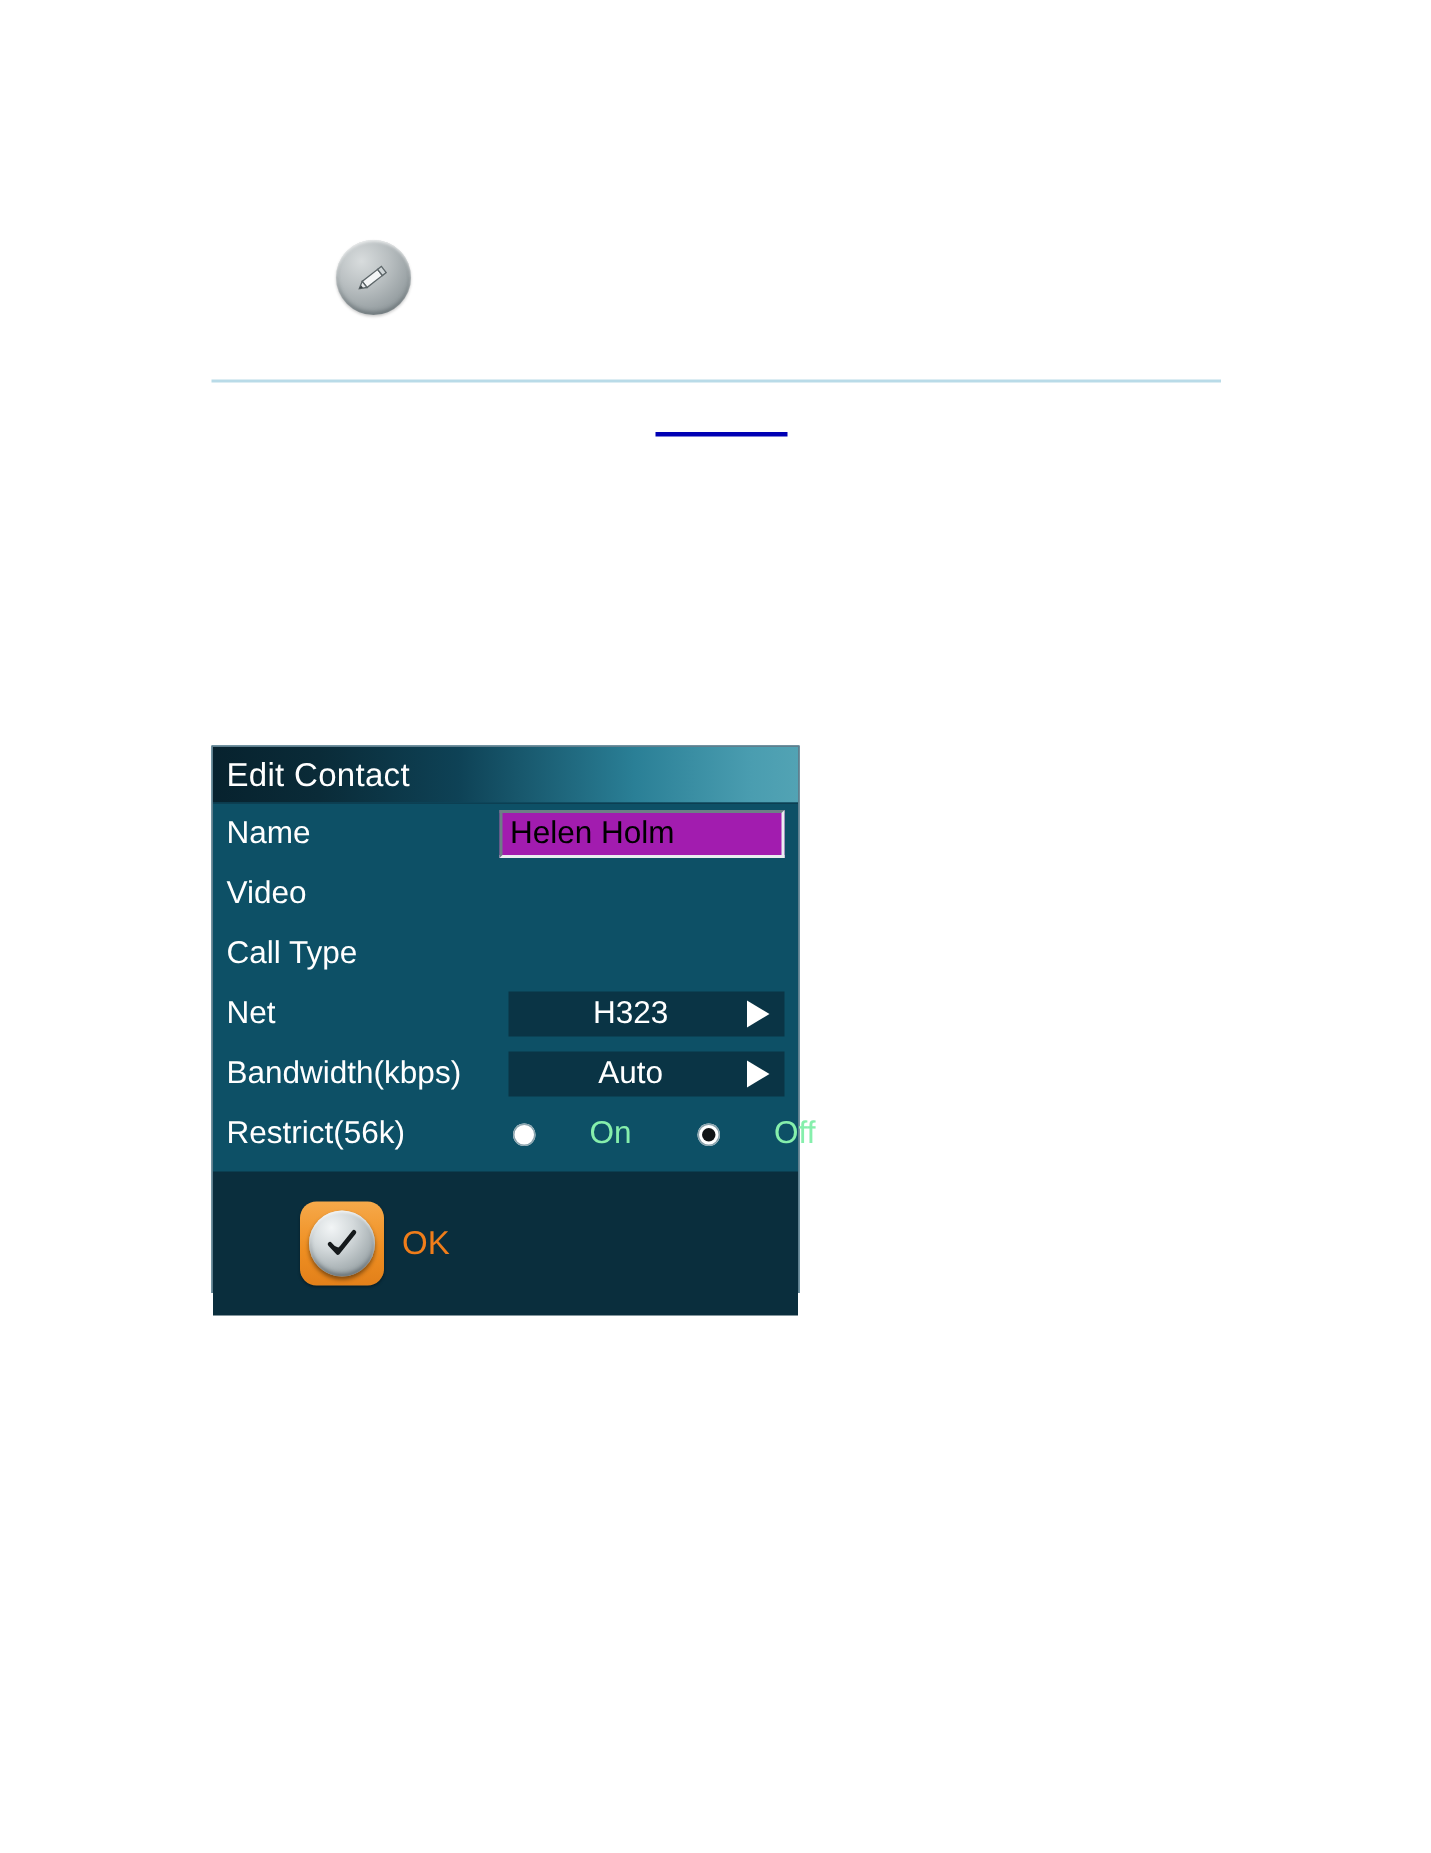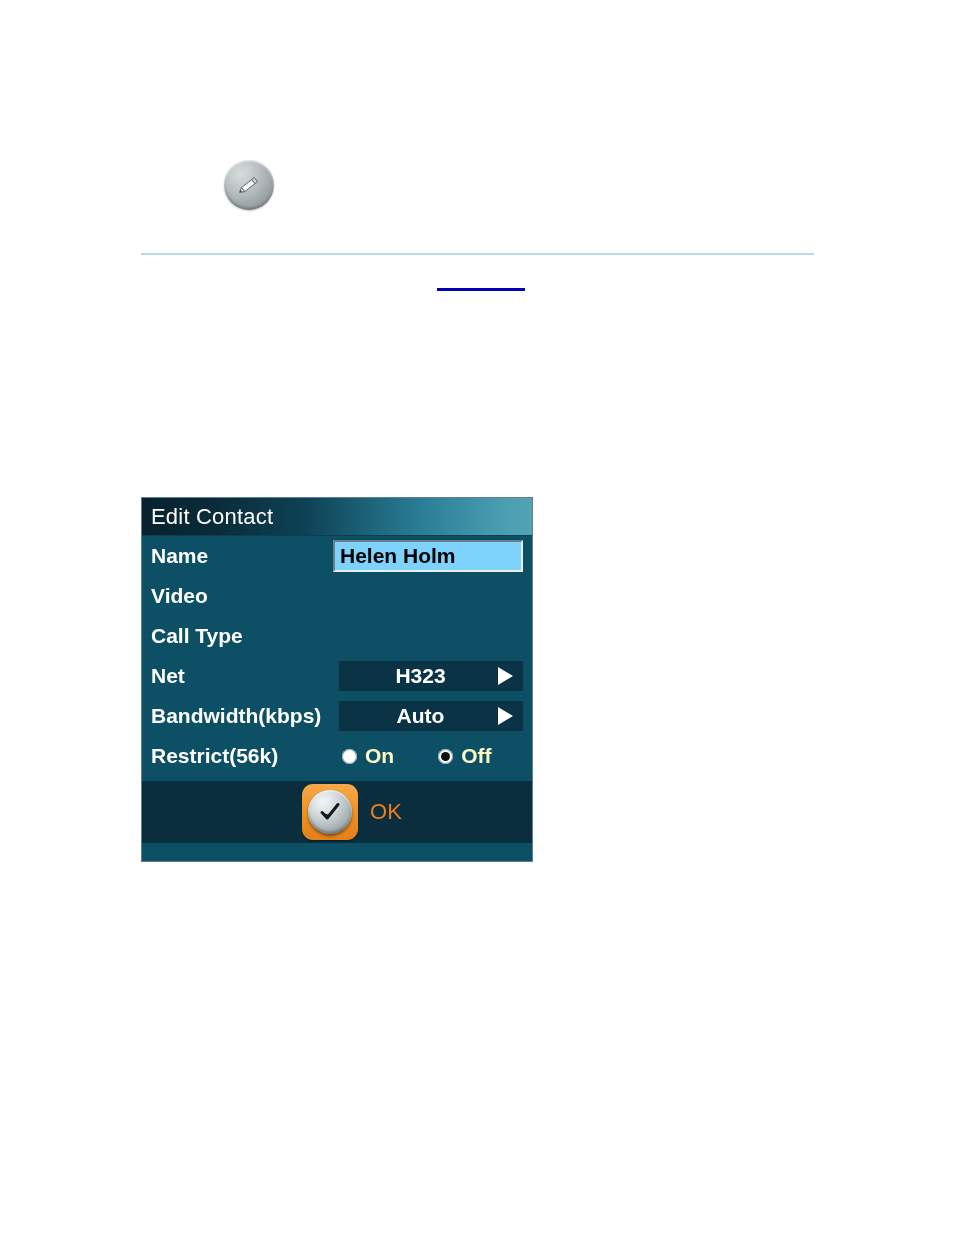--- a/index.html
+++ b/index.html
@@ -86,21 +86,20 @@
     color: #ffffff;
     font-size: 22px;
     letter-spacing: 0.2px;
   }
 
   .form {
     background: #0d5066;
     padding: 0;
     height: 245px;
     box-sizing: border-box;
-    font-weight: bold;
   }
 
   .row {
     display: flex;
     align-items: center;
     height: 40px;
     padding-left: 9px;
     box-sizing: border-box;
   }
   .row-label {
@@ -108,21 +107,21 @@
     font-size: 21px;
     width: 182px;
     flex: none;
     white-space: nowrap;
   }
 
   
   .text-input {
     width: 190px;
     height: 32px;
-    background: #7dd3fc;
+    background: #a21caf;
     border-top: 2px solid #6d7f86;
     border-left: 2px solid #6d7f86;
     border-right: 2px solid #e9eef0;
     border-bottom: 2px solid #e9eef0;
     box-sizing: border-box;
     display: flex;
     align-items: center;
     padding-left: 5px;
     color: #000000;
     font-size: 21px;
@@ -165,22 +164,23 @@
 
   
   .radio-group {
     display: flex;
     align-items: center;
     margin-left: 9px;
   }
   .radio-item {
     display: flex;
     align-items: center;
-    color: #fef9c3;
+    color: #86efac;
     font-size: 21px;
+    gap: 28px;
   }
   .radio-item + .radio-item { margin-left: 44px; }
   .radio-dot {
     width: 15px;
     height: 15px;
     border-radius: 50%;
     background: #ffffff;
     box-shadow: inset 0 0 0 1px #8aa3ad;
     margin-right: 8px;
     flex: none;
@@ -191,26 +191,25 @@
     position: absolute;
     left: 3px; top: 3px;
     width: 9px; height: 9px;
     border-radius: 50%;
     background: #111416;
   }
 
   
   .buttonbar {
     background: #0a2e3d;
-    height: 62px;
+    height: 96px;
     display: flex;
     align-items: center;
     padding-left: 58px;
     box-sizing: border-box;
-    justify-content: center;
   }
   .btn {
     display: flex;
     align-items: center;
     margin-right: 28px;
   }
   .btn-chip {
     width: 56px;
     height: 56px;
     display: flex;

